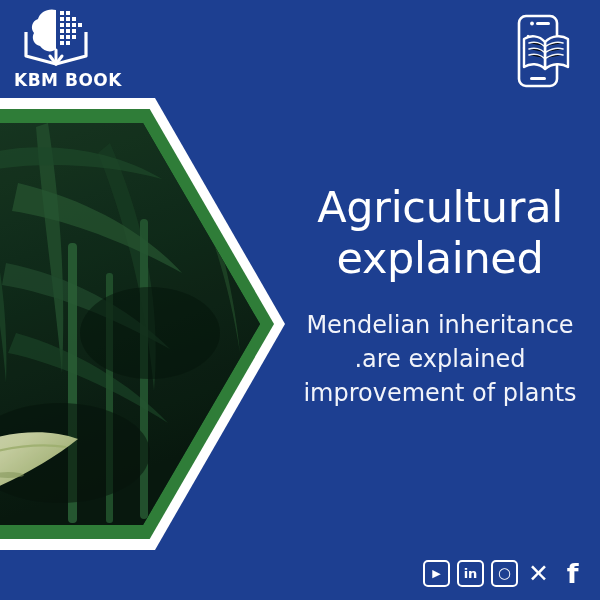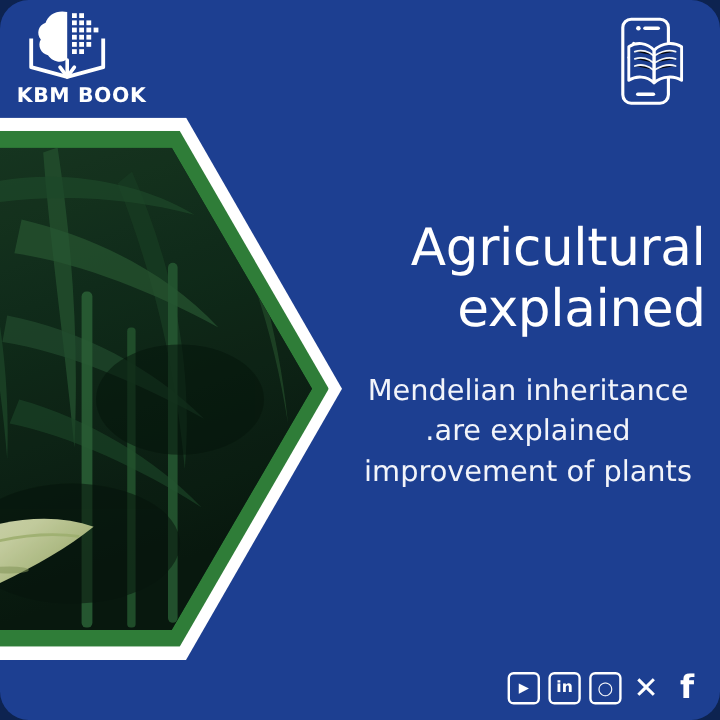--- a/index.html
+++ b/index.html
@@ -9,21 +9,20 @@
   }
   body {
     font-family: "DejaVu Sans", sans-serif;
   }
   #poster {
     position: relative;
     width: 600px;
     height: 600px;
     overflow: hidden;
     background: #1d3f91;
-    border-radius: 24px;
   }
 
   
   #brand {
     position: absolute;
     left: 8px;
     top: 6px;
     width: 130px;
     height: 92px;
   }
@@ -92,21 +91,21 @@
     position: absolute;
     inset: 0;
   }
 
   
   #headline {
     position: absolute;
     left: 292px;
     top: 182px;
     width: 296px;
-    text-align: right;
+    text-align: center;
     color: #ffffff;
     font-family: "DejaVu Sans", sans-serif;
     font-weight: 400;
     font-size: 43px;
     line-height: 1.18;
     letter-spacing: -0.3px;
   }
   #subhead {
     position: absolute;
     left: 292px;

